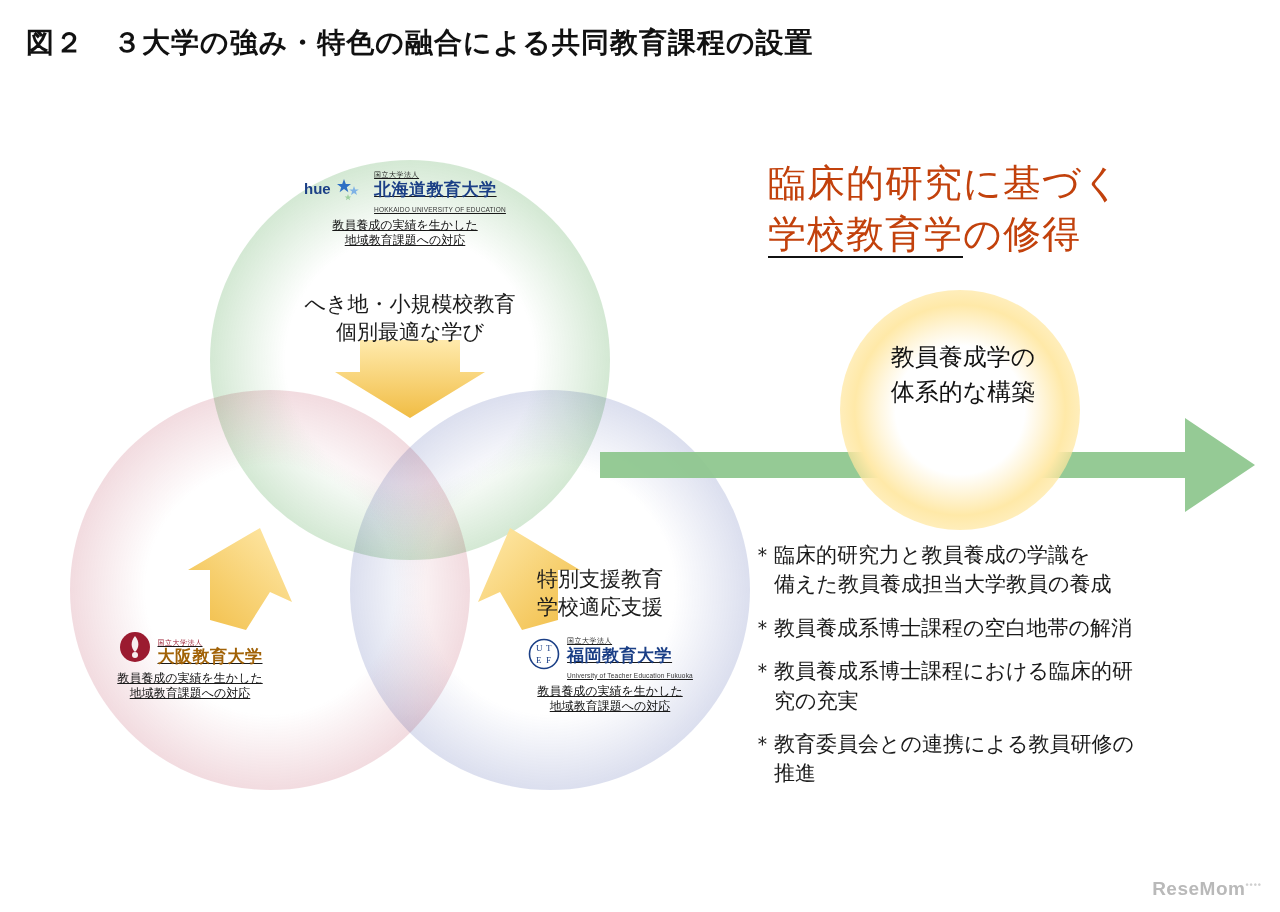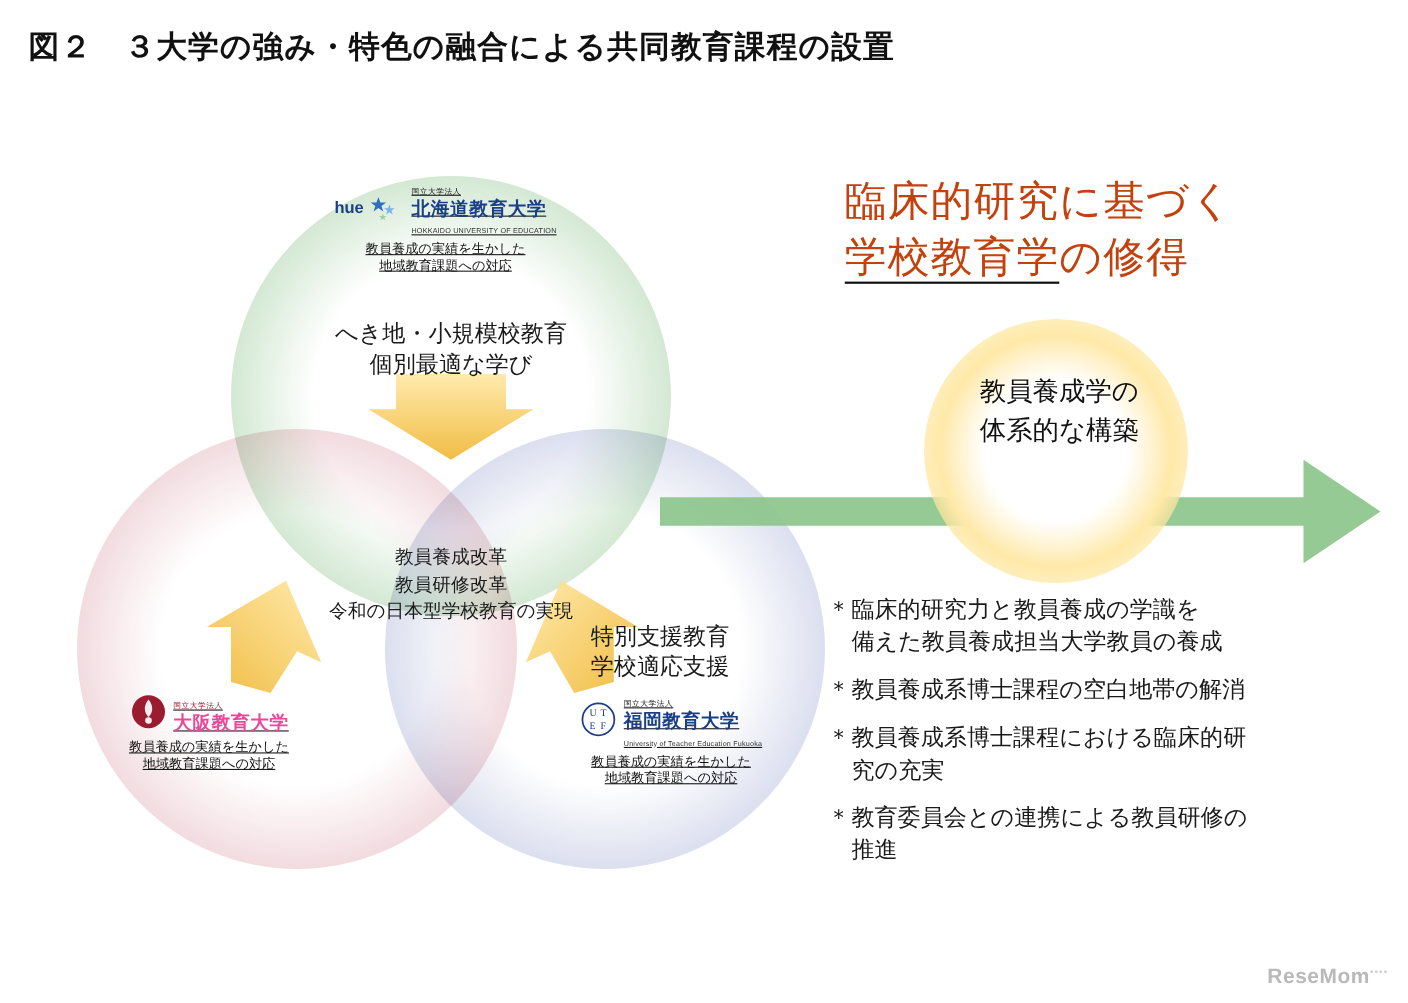--- a/index.html
+++ b/index.html
@@ -60,21 +60,21 @@
   .logo-mark { flex: 0 0 auto; }
   .logo-text { text-align: left; line-height: 1.05; }
   .logo-small { font-size: 7px; color: #222; letter-spacing: .5px; }
   .logo-main { font-size: 17px; font-weight: bold; letter-spacing: .5px; }
   .logo-en { font-size: 6.5px; color: #333; letter-spacing: .2px; }
   .logo-caption { font-size: 12px; line-height: 1.25; margin-top: 3px; color: #111; }
 
   .hue   { left: 175px; top: 14px; width: 340px; }
   .hue .logo-main { color: #1b3f86; }
   .osaka { left: -20px; top: 480px; width: 300px; }
-  .osaka .logo-main { color: #ec4899; }
+  .osaka .logo-main { color: #a16207; }
   .osaka .logo-small { color: #9b1b30; }
   .fukuoka { left: 400px; top: 480px; width: 300px; }
   .fukuoka .logo-main { color: #1b3f86; }
 
   
   .venn-label { position: absolute; text-align: center; line-height: 1.35; }
   .lbl-top   { left: 160px; top: 140px; width: 380px; font-size: 21px; }
   .lbl-center{ left: 130px; top: 250px; width: 440px; font-size: 26px; font-weight: 500; line-height: 1.45; }
   .lbl-mid   { left: 150px; top: 345px; width: 400px; font-size: 17px; line-height: 1.45; }
   .lbl-left  { left: 10px;  top: 415px; width: 290px; font-size: 21px; }
@@ -236,25 +236,20 @@
       <div>地域教育課題への対応</div>
     </div>
   </div>
 
   <div class="venn-label lbl-top">
     <div>へき地・小規模校教育</div>
     <div>個別最適な学び</div>
   </div>
 
 
-  <div class="venn-label lbl-mid">
-    <div>教員養成改革</div>
-    <div>教員研修改革</div>
-    <div>令和の日本型学校教育の実現</div>
-  </div>
 
 
   <div class="venn-label lbl-right">
     <div>特別支援教育</div>
     <div>学校適応支援</div>
   </div>
 </div>
 
 <svg class="arrow-svg" viewBox="0 0 660 130">
   <path d="M0,52 L585,52 L585,18 L655,65 L585,112 L585,78 L0,78 Z" fill="#8cc68c" opacity="0.92"></path>

